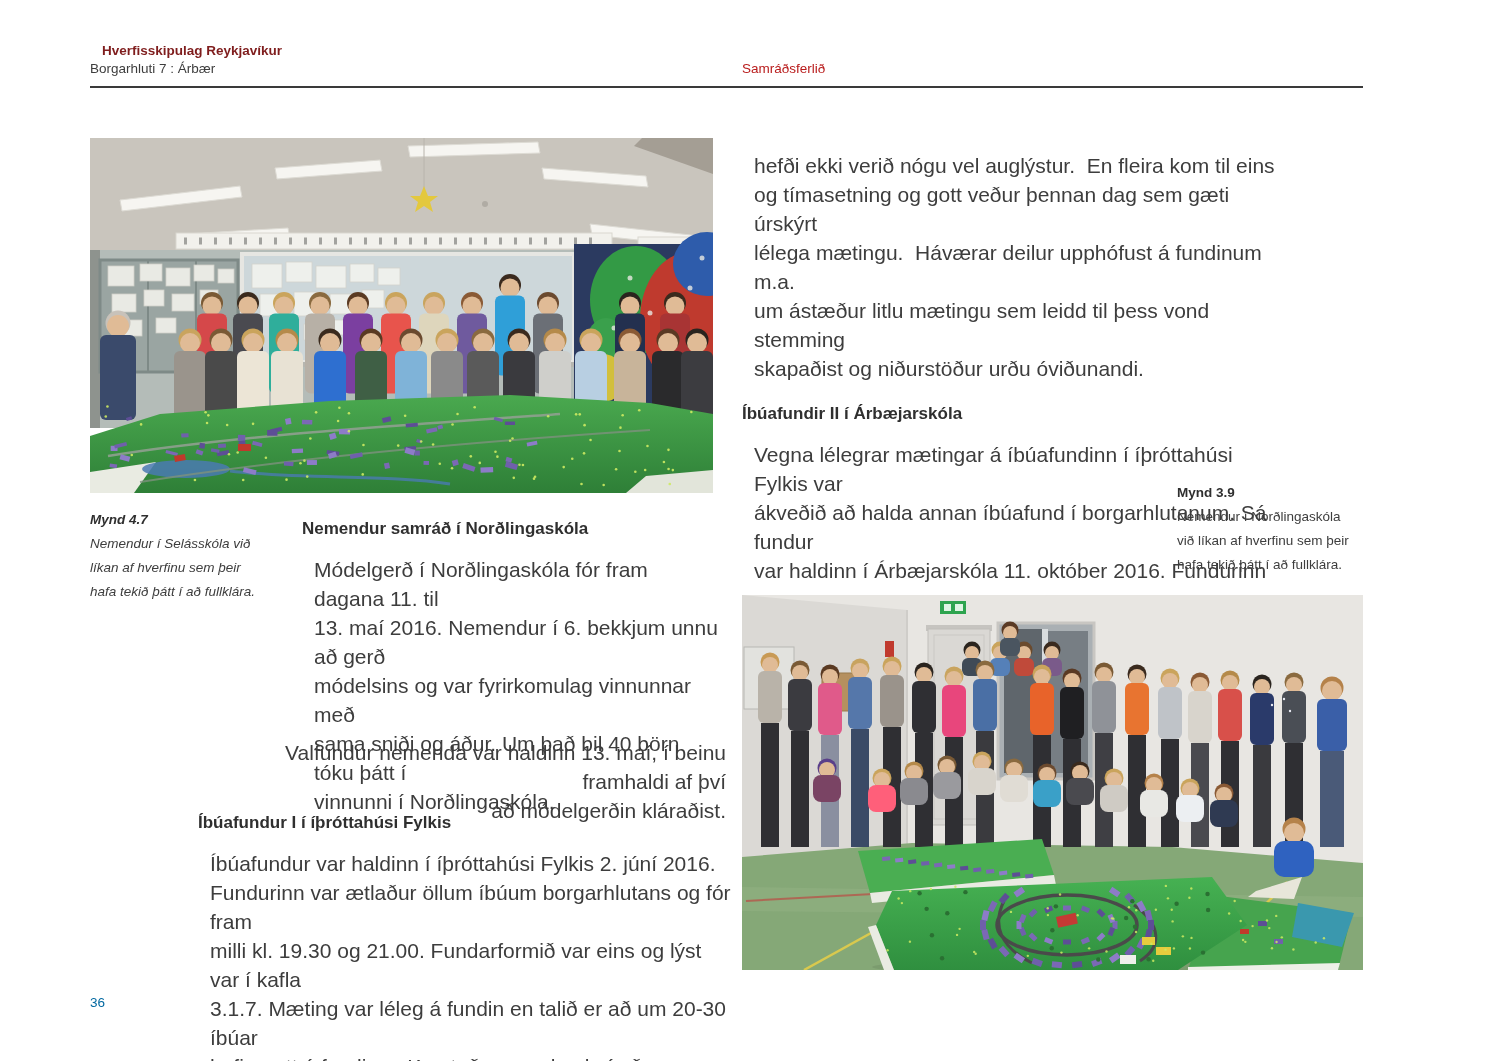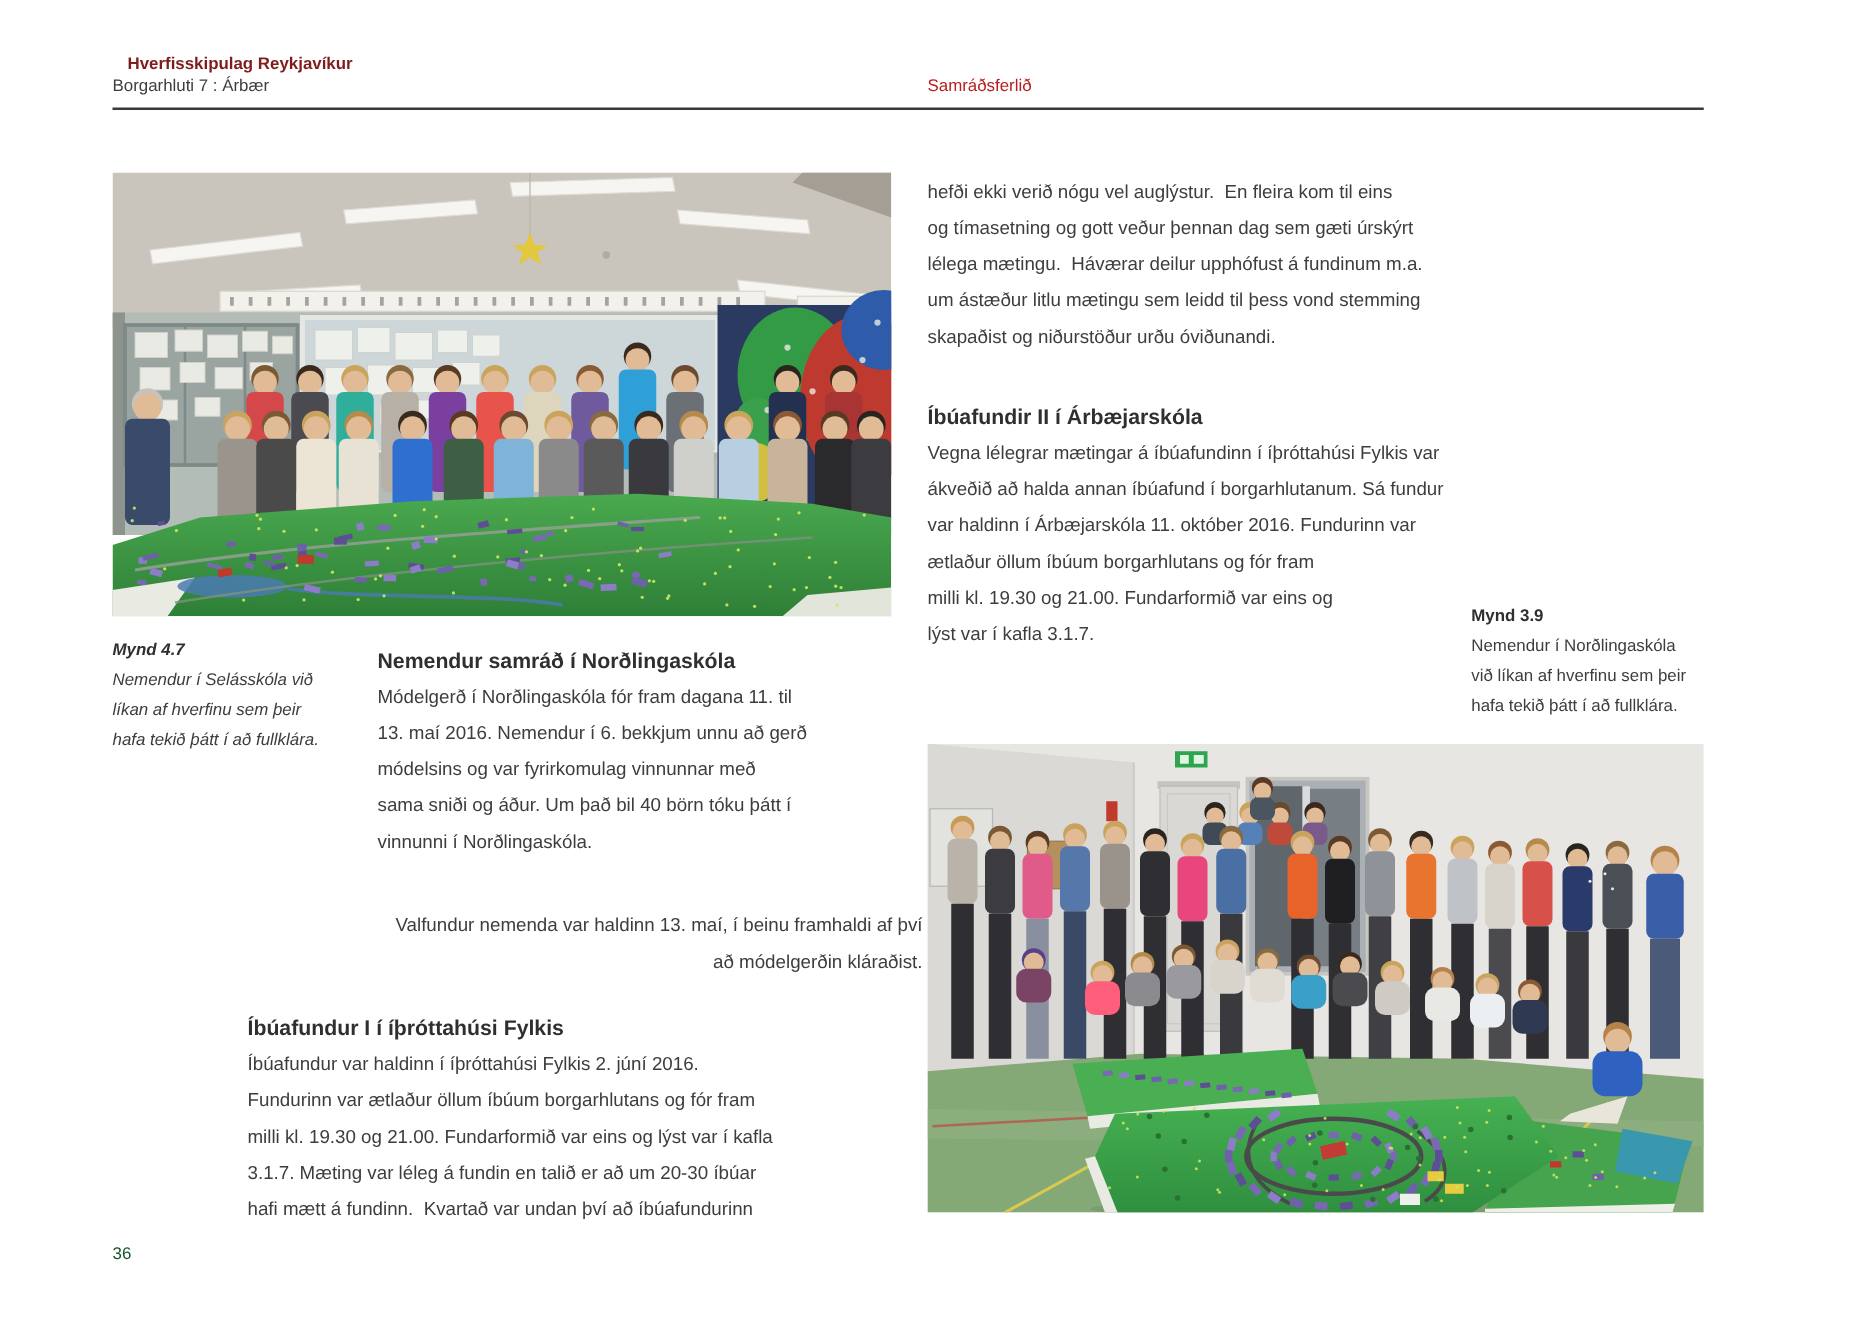--- a/index.html
+++ b/index.html
@@ -3,26 +3,26 @@
 <meta charset="utf-8">
 <style>
   html,body{margin:0;padding:0;background:#ffffff;}
   .page{position:relative;width:1500px;height:1061px;background:#fff;
         font-family:"Liberation Sans",sans-serif;color:#3d3d3d;overflow:hidden;}
   .abs{position:absolute;}
   .h-title{font-size:13.5px;font-weight:700;color:#7f1d1d;line-height:18px;margin-left:12px;}
   .h-sub{font-size:13.5px;color:#3d3d3d;line-height:18px;}
   .h-section{font-size:13.5px;color:#b91c1c;line-height:18px;}
   .rule{background:#3a3a3a;height:2px;}
-  .body-text{font-size:15px;line-height:29px;white-space:pre-wrap;color:#3d3d3d;margin:0;}
+  .body-text{font-size:21px;line-height:29px;white-space:pre-wrap;color:#3d3d3d;margin:12px;}
   .heading{font-size:17px;line-height:29px;font-weight:700;color:#2f2f2f;margin:0;}
-  .heading.gap{margin-top:35px;}
+  .heading.gap{margin-top:16px;}
   .cap-label{font-size:13.5px;line-height:24px;font-weight:700;color:#2f2f2f;margin:0;}
   .cap-text{font-size:13.5px;line-height:24px;white-space:pre-wrap;color:#3d3d3d;margin:0;}
-  .pagenum{font-size:13.5px;color:#14532d;}
+  .pagenum{font-size:13.5px;color:#0369a1;}
   figure{margin:0;padding:0;}
   svg{display:block;}
 </style>
 </head>
 <body>
 
 <div class="page">
 
   <div class="abs" style="left:90px;top:42px;">
     <div class="h-title">Hverfisskipulag Reykjavíkur</div>

